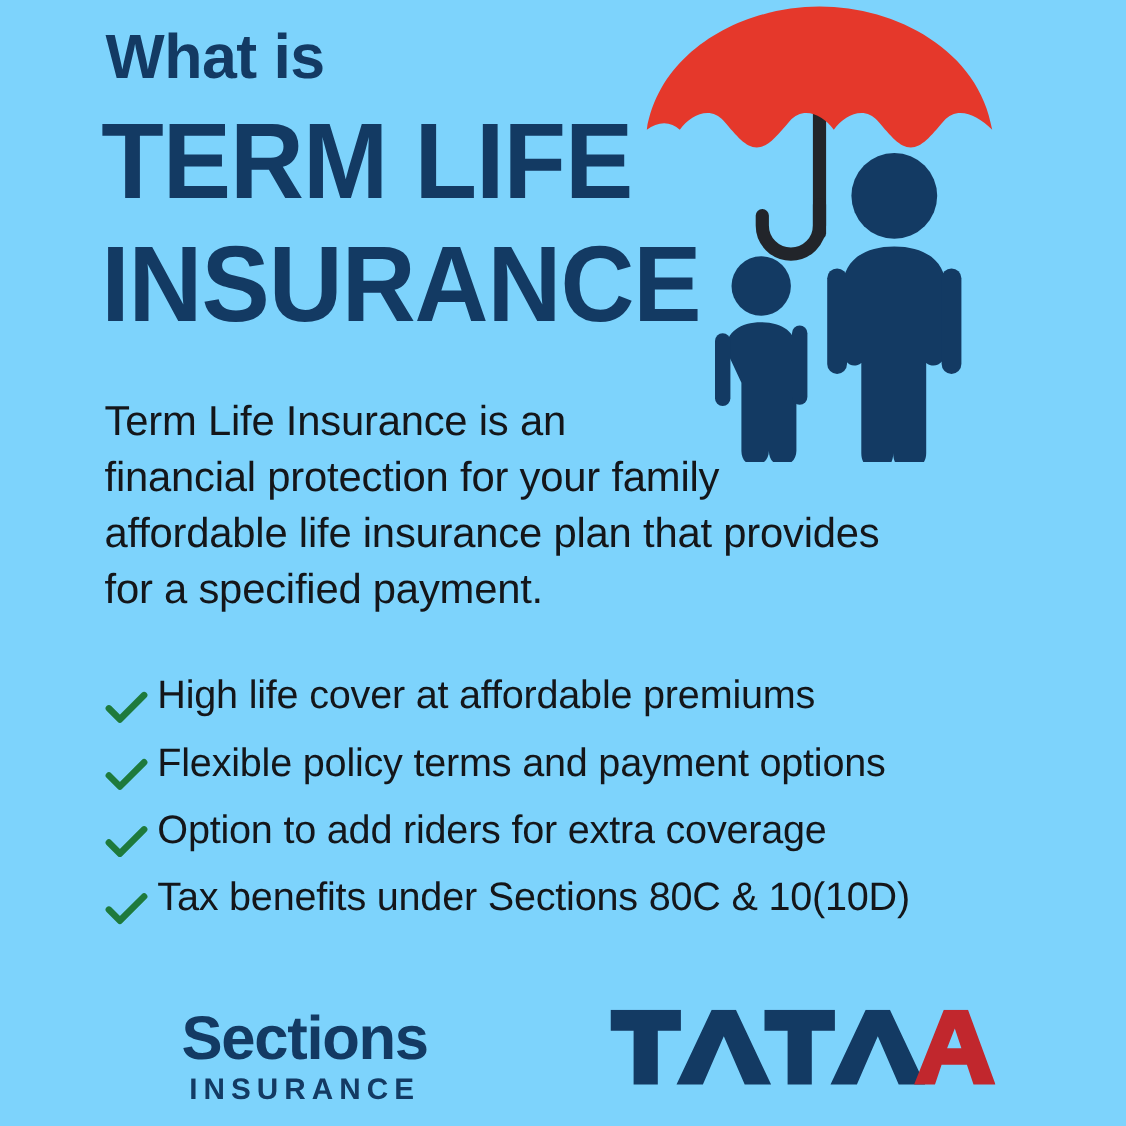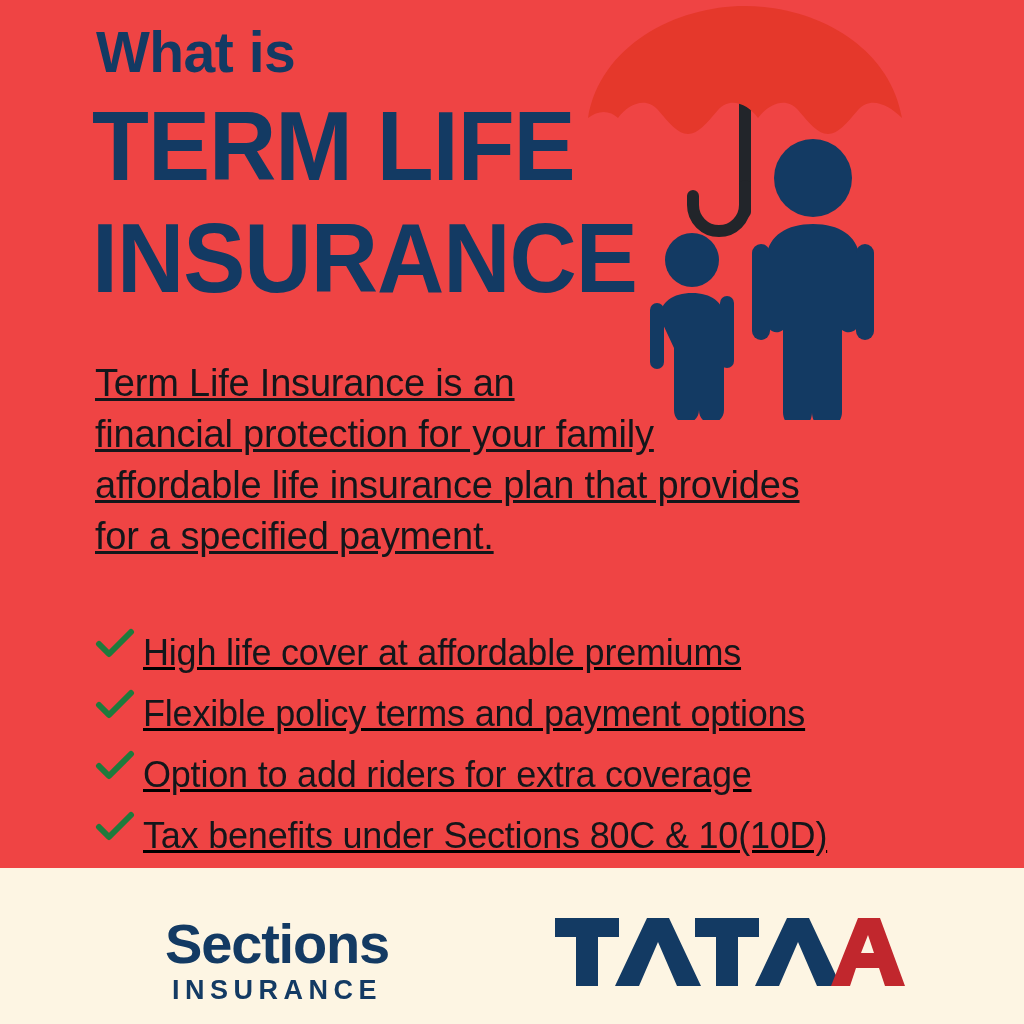--- a/index.html
+++ b/index.html
@@ -2,21 +2,21 @@
 <html><head>
 <meta charset="utf-8">
 <style>
   html,body{margin:0;padding:0;}
   body{
     width:1024px;height:1024px;overflow:hidden;
     background:#FDF5E3;
     font-family:"Liberation Sans", sans-serif;
     -webkit-font-smoothing:antialiased;
   }
-  .poster{position:relative;width:1024px;height:868px;background:#ef4444;}
+  .poster{position:relative;width:1024px;height:1024px;background:#7dd3fc;}
 
   
   .artwork{position:absolute;left:570px;top:0px;width:454px;height:420px;}
   .artwork svg{display:block;width:100%;height:100%;}
 
   
   .hd-what{
     position:absolute;left:96px;top:22px;
     font-size:57px;line-height:60px;font-weight:700;
     letter-spacing:-0.5px;color:#133A63;white-space:nowrap;
@@ -28,25 +28,25 @@
   }
   .hd-term{top:100px;font-size:98px;transform:scaleX(.95);transform-origin:left center;}
   .hd-ins {top:212px;font-size:98px;transform:scaleX(.95);transform-origin:left center;}
 
   
   .para{
     position:absolute;left:95px;top:358px;width:860px;
     font-size:38px;line-height:51px;color:#14161A;
     font-weight:400;letter-spacing:-0.2px;
   }
-  .para .ln{display:block;white-space:nowrap;text-decoration:underline;}
+  .para .ln{display:block;white-space:nowrap;}
 
   
   .bullets{position:absolute;left:95px;top:612px;width:880px;}
-  .bullet{display:flex;align-items:flex-end;height:61px;text-decoration:underline;}
+  .bullet{display:flex;align-items:flex-start;height:61px;}
   .bullet .tick{
     width:48px;flex:0 0 48px;height:61px;
     display:flex;align-items:center;justify-content:flex-start;
   }
   .bullet .tick svg{display:block;}
   .bullet .btxt{
     font-size:36px;line-height:40px;color:#14161A;
     letter-spacing:-0.2px;white-space:nowrap;
   }
 

